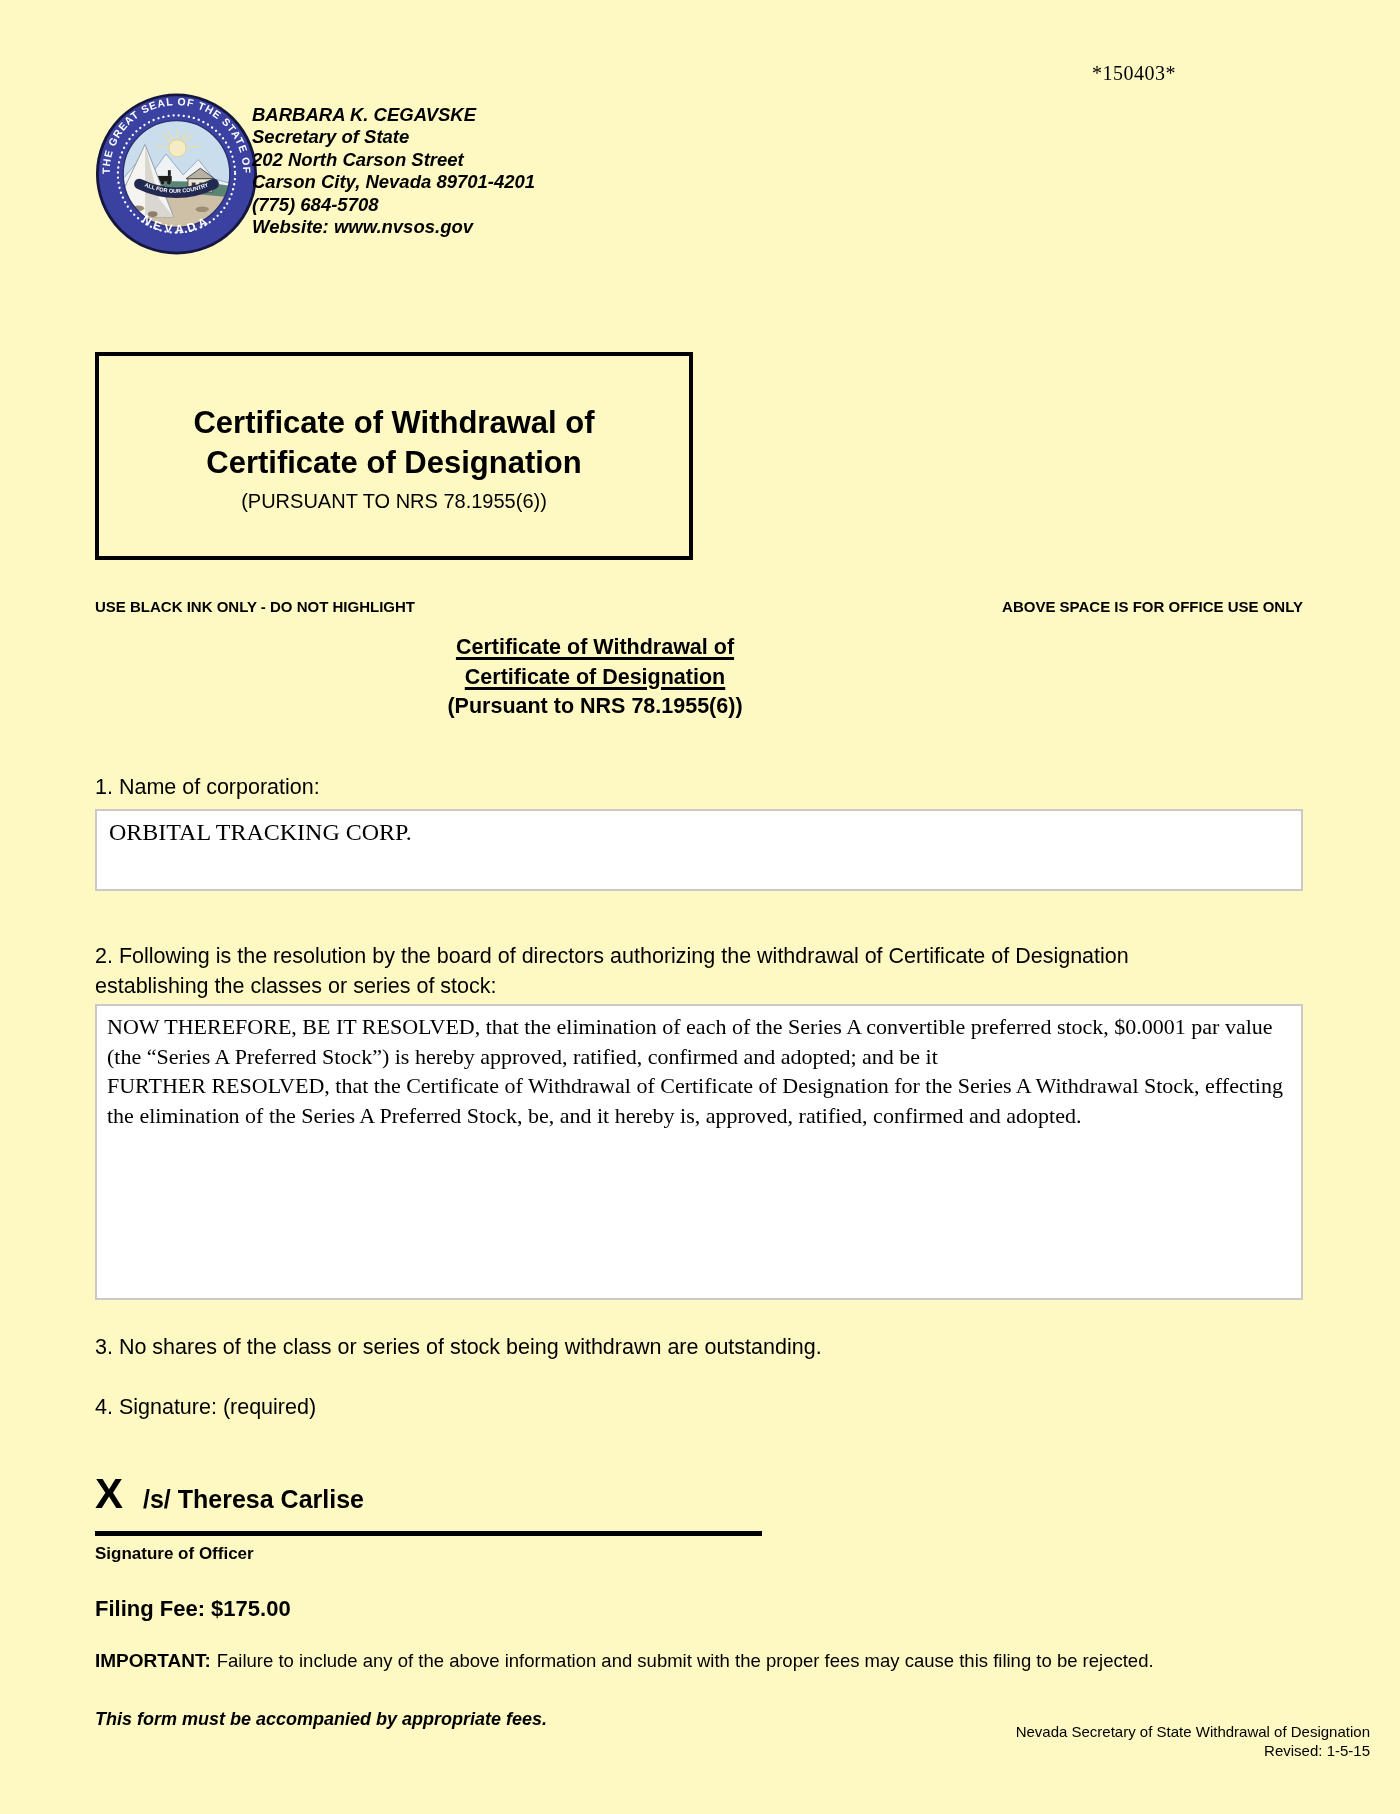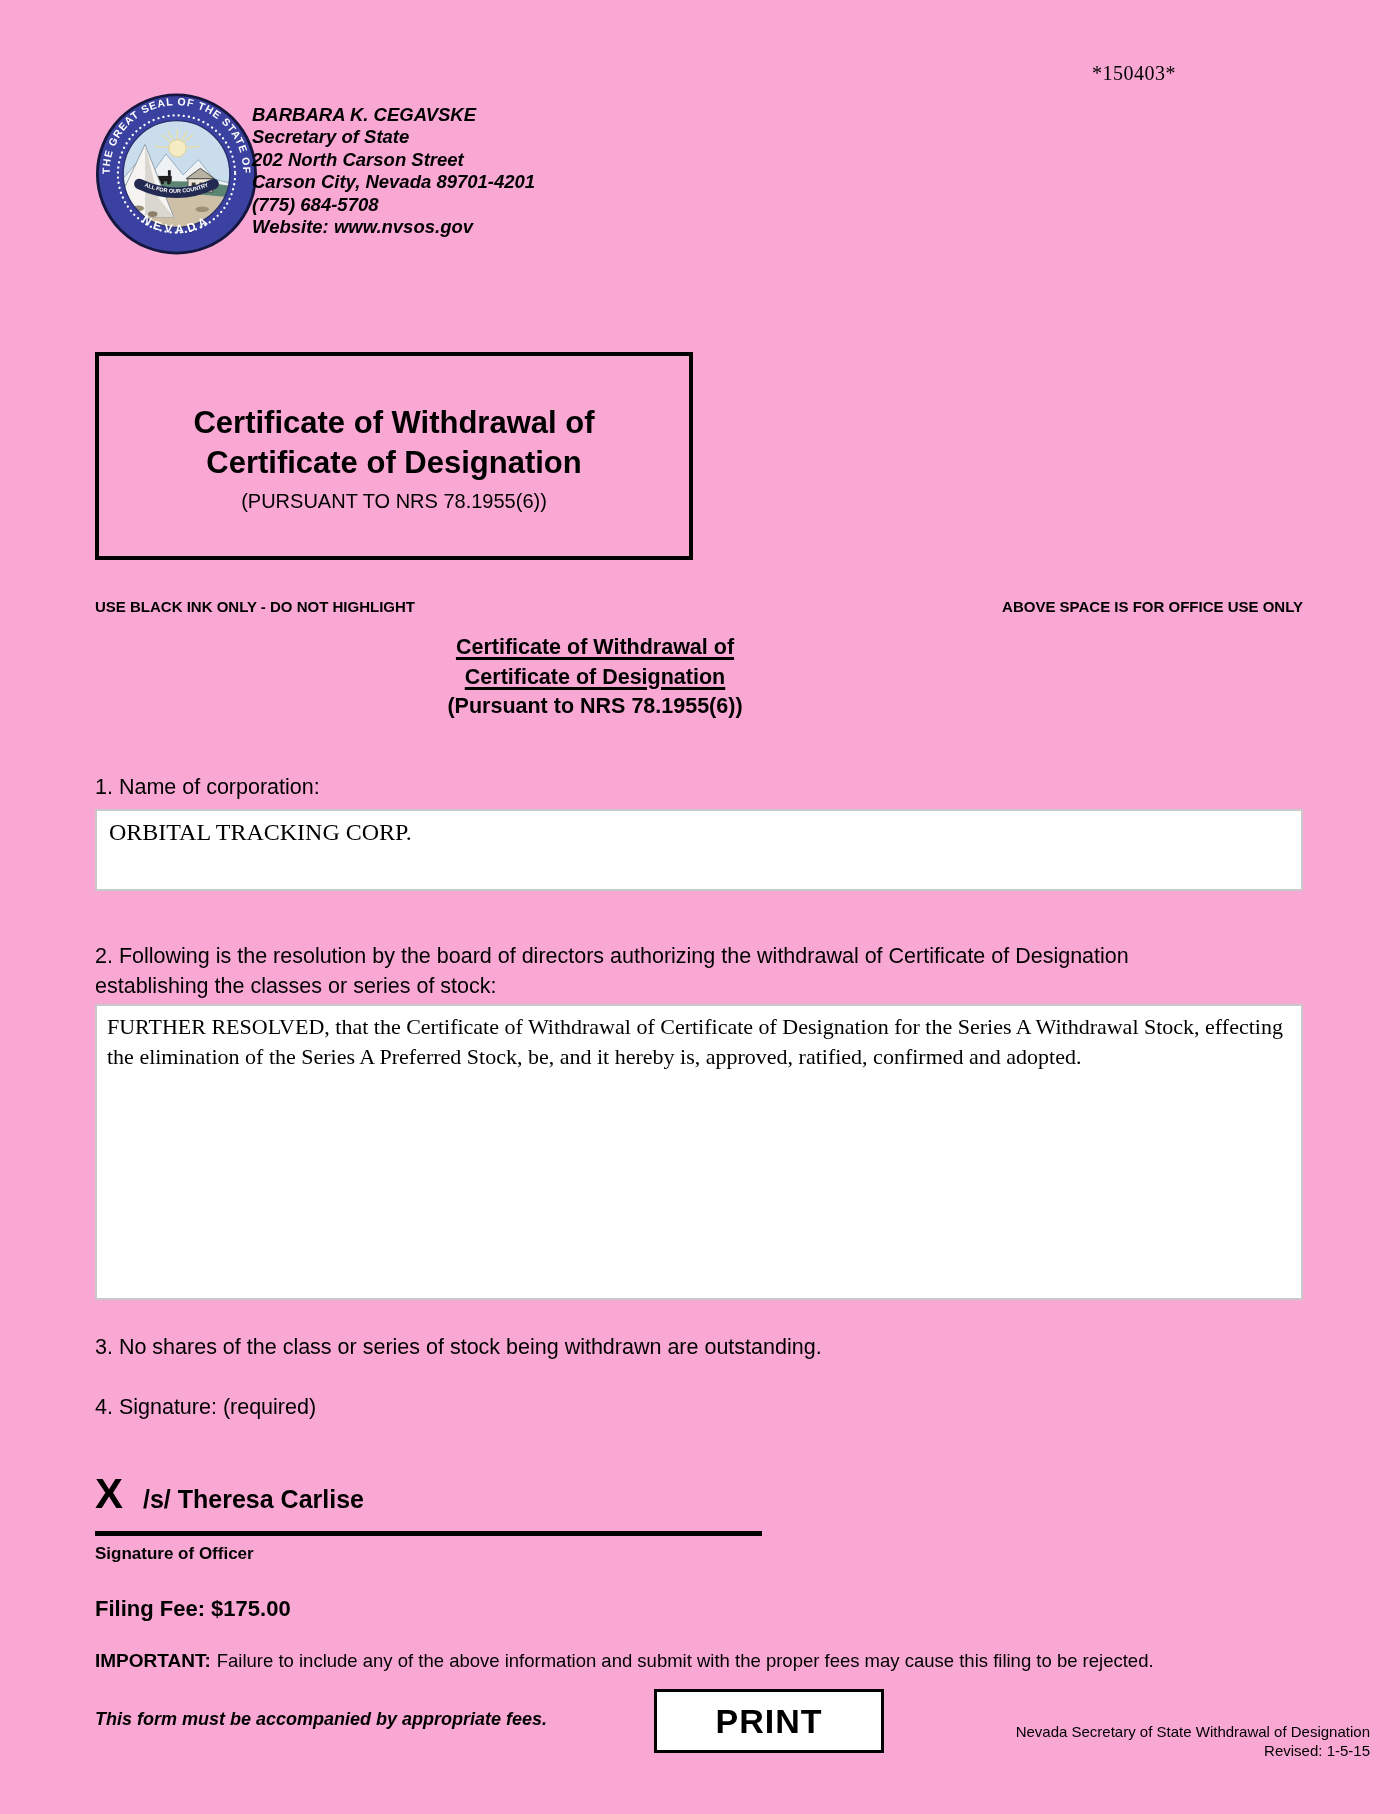--- a/index.html
+++ b/index.html
@@ -1,17 +1,17 @@
 <!DOCTYPE html>
 <html><head>
 <meta charset="utf-8">
 <style>
   html,body { margin:0; padding:0; background:#ffffff; }
   .page {
-    position:relative; width:1400px; height:1814px; background:#f9a8d4;
+    position:relative; width:1400px; height:1814px; background:#fef9c3;
     font-family:"Liberation Sans", sans-serif; color:#000;
     overflow:hidden;
   }
   .office-num {
     position:absolute; left:1092px; top:62px;
     font-family:"Liberation Serif", serif; font-size:20px; letter-spacing:0.5px;
   }
   .seal { position:absolute; left:93px; top:93px; width:167px; height:162px; }
   .header-text { position:absolute; left:252px; top:104px; font-weight:bold; font-size:18.5px; line-height:22.4px;font-style:italic; }
   .title-box {
@@ -144,37 +144,37 @@
     <div>(Pursuant to NRS 78.1955(6))</div>
   </div>
 
   <div class="item-label" style="top:772px;">1. Name of corporation:</div>
   <div class="field-box name-box">
     <span>ORBITAL TRACKING CORP.</span>
   </div>
 
   <div class="item-label" style="top:941px; width:1130px;">2. Following is the resolution by the board of directors authorizing the withdrawal of Certificate of Designation establishing the classes or series of stock:</div>
   <div class="field-box res-box">
+    <p>NOW THEREFORE, BE IT RESOLVED, that the elimination of each of the Series A convertible preferred stock, $0.0001 par value (the “Series A Preferred Stock”) is hereby approved, ratified, confirmed and adopted; and be it</p>
     <p>FURTHER RESOLVED, that the Certificate of Withdrawal of Certificate of Designation for the Series A Withdrawal Stock, effecting the elimination of the Series A Preferred Stock, be, and it hereby is, approved, ratified, confirmed and adopted.</p>
   </div>
 
   <div class="item-label" style="top:1332px;">3. No shares of the class or series of stock being withdrawn are outstanding.</div>
   <div class="item-label" style="top:1392px;">4. Signature: (required)</div>
 
   <div class="sig-row">
     <span class="sig-x">X</span>
     <span class="sig-value">/s/ Theresa Carlise</span>
   </div>
   <div class="sig-line"></div>
   <div class="sig-label">Signature of Officer</div>
 
   <div class="filing-fee">Filing Fee: $175.00</div>
   <div class="important">
     <span class="imp-label">IMPORTANT:</span><span>Failure to include any of the above information and submit with the proper fees may cause this filing to be rejected.</span>
   </div>
   <div class="fees-note">This form must be accompanied by appropriate fees.</div>
-  <button class="print-btn">PRINT</button>
   <div class="footer-right">
     <div>Nevada Secretary of State Withdrawal of Designation</div>
     <div>Revised: 1-5-15</div>
   </div>
 
 </div>
 
 </body></html>

